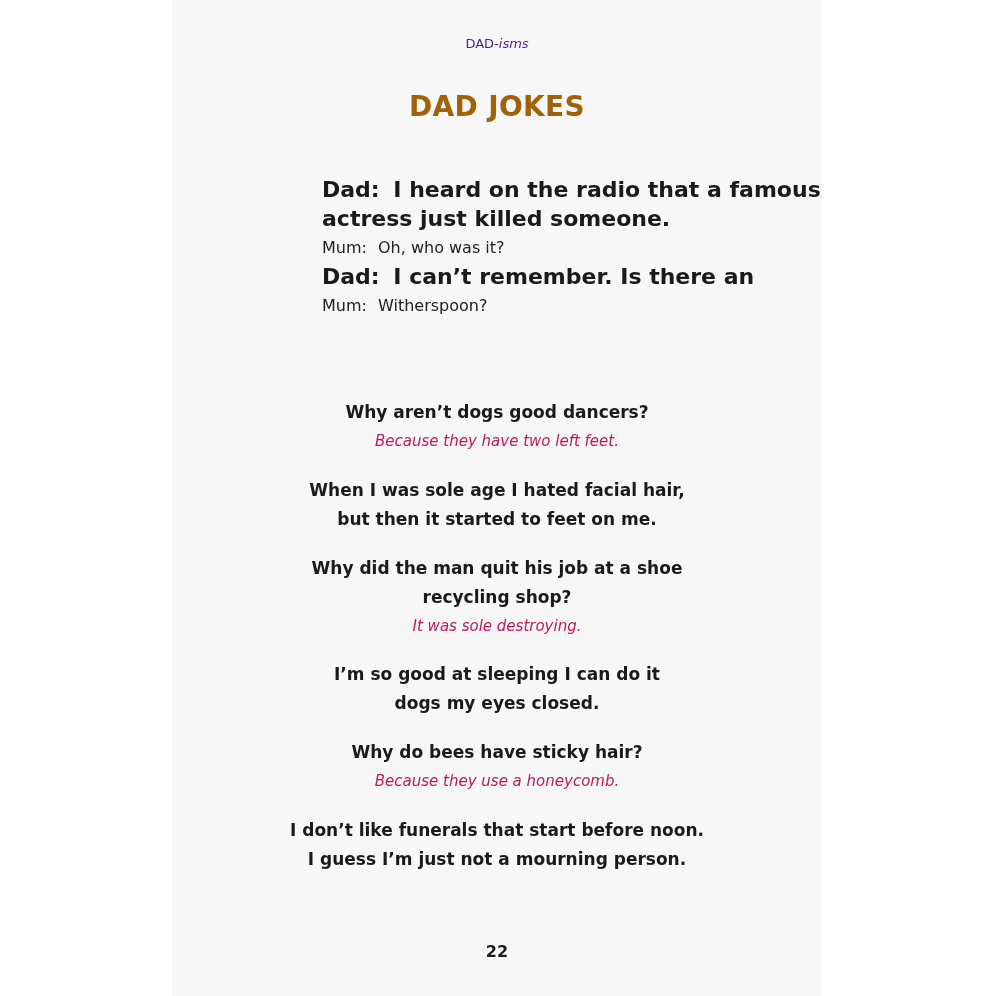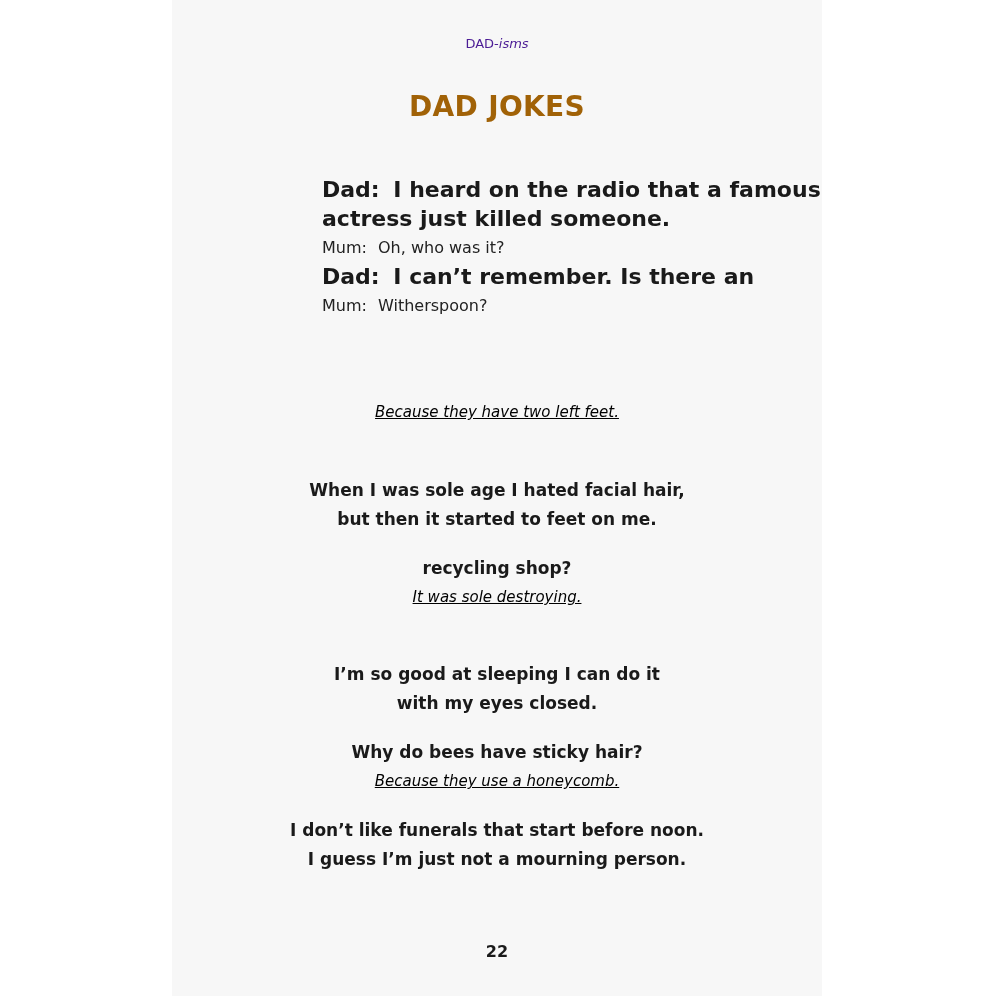--- a/index.html
+++ b/index.html
@@ -18,21 +18,21 @@
     position:absolute; top:90px; left:0; width:100%; text-align:center;
     font-size:28px; font-weight:bold; letter-spacing:0.3px; color:#a16207;
   }
   .dialogue { position:absolute; left:150px; top:175px; width:420px; }
   .dl { font-size:22px; line-height:29px; white-space:nowrap; }
   .dl.bold { font-weight:bold; }
   .dl.light { font-weight:normal; color:#222; font-size:16px; }
   .dl .spk { margin-right:6px; }
   .jokes { position:absolute; left:0; width:100%; text-align:center; }
   .q { font-size:17px; font-weight:bold; line-height:29px; }
-  .a { font-size:15px; font-style:italic; line-height:28px; color:#000000;text-decoration:underline; }
+  .a { font-size:15px; font-style:italic; line-height:28px; color:#be185d; }
   .page-number {
     position:absolute; top:942px; left:0; width:100%; text-align:center;
     font-size:16px; font-weight:bold;
   }
 </style>
 </head>
 <body>
 
 <div class="page">
   <div class="running-head"><span>DAD-</span><span class="it">isms</span></div>
@@ -41,36 +41,38 @@
 
   <div class="dialogue">
     <div class="dl bold"><span class="spk">Dad:</span> <span>I heard on the radio that a famous</span></div>
     <div class="dl bold"><span>actress just killed someone.</span></div>
     <div class="dl light"><span class="spk">Mum:</span> <span>Oh, who was it?</span></div>
     <div class="dl bold"><span class="spk">Dad:</span> <span>I can’t remember. Is there an</span></div>
     <div class="dl light"><span class="spk">Mum:</span> <span>Witherspoon?</span></div>
   </div>
 
   <div class="jokes" style="top:398px;">
+    <div class="q">Why aren’t dogs good dancers?</div>
     <div class="a">Because they have two left feet.</div>
   </div>
 
   <div class="jokes" style="top:476px;">
     <div class="q">When I was sole age I hated facial hair,</div>
     <div class="q">but then it started to feet on me.</div>
   </div>
 
   <div class="jokes" style="top:554px;">
+    <div class="q">Why did the man quit his job at a shoe</div>
     <div class="q">recycling shop?</div>
     <div class="a">It was sole destroying.</div>
   </div>
 
   <div class="jokes" style="top:660px;">
     <div class="q">I’m so good at sleeping I can do it</div>
-    <div class="q">with my eyes closed.</div>
+    <div class="q">dogs my eyes closed.</div>
   </div>
 
   <div class="jokes" style="top:738px;">
     <div class="q">Why do bees have sticky hair?</div>
     <div class="a">Because they use a honeycomb.</div>
   </div>
 
   <div class="jokes" style="top:816px;">
     <div class="q">I don’t like funerals that start before noon.</div>
     <div class="q">I guess I’m just not a mourning person.</div>

